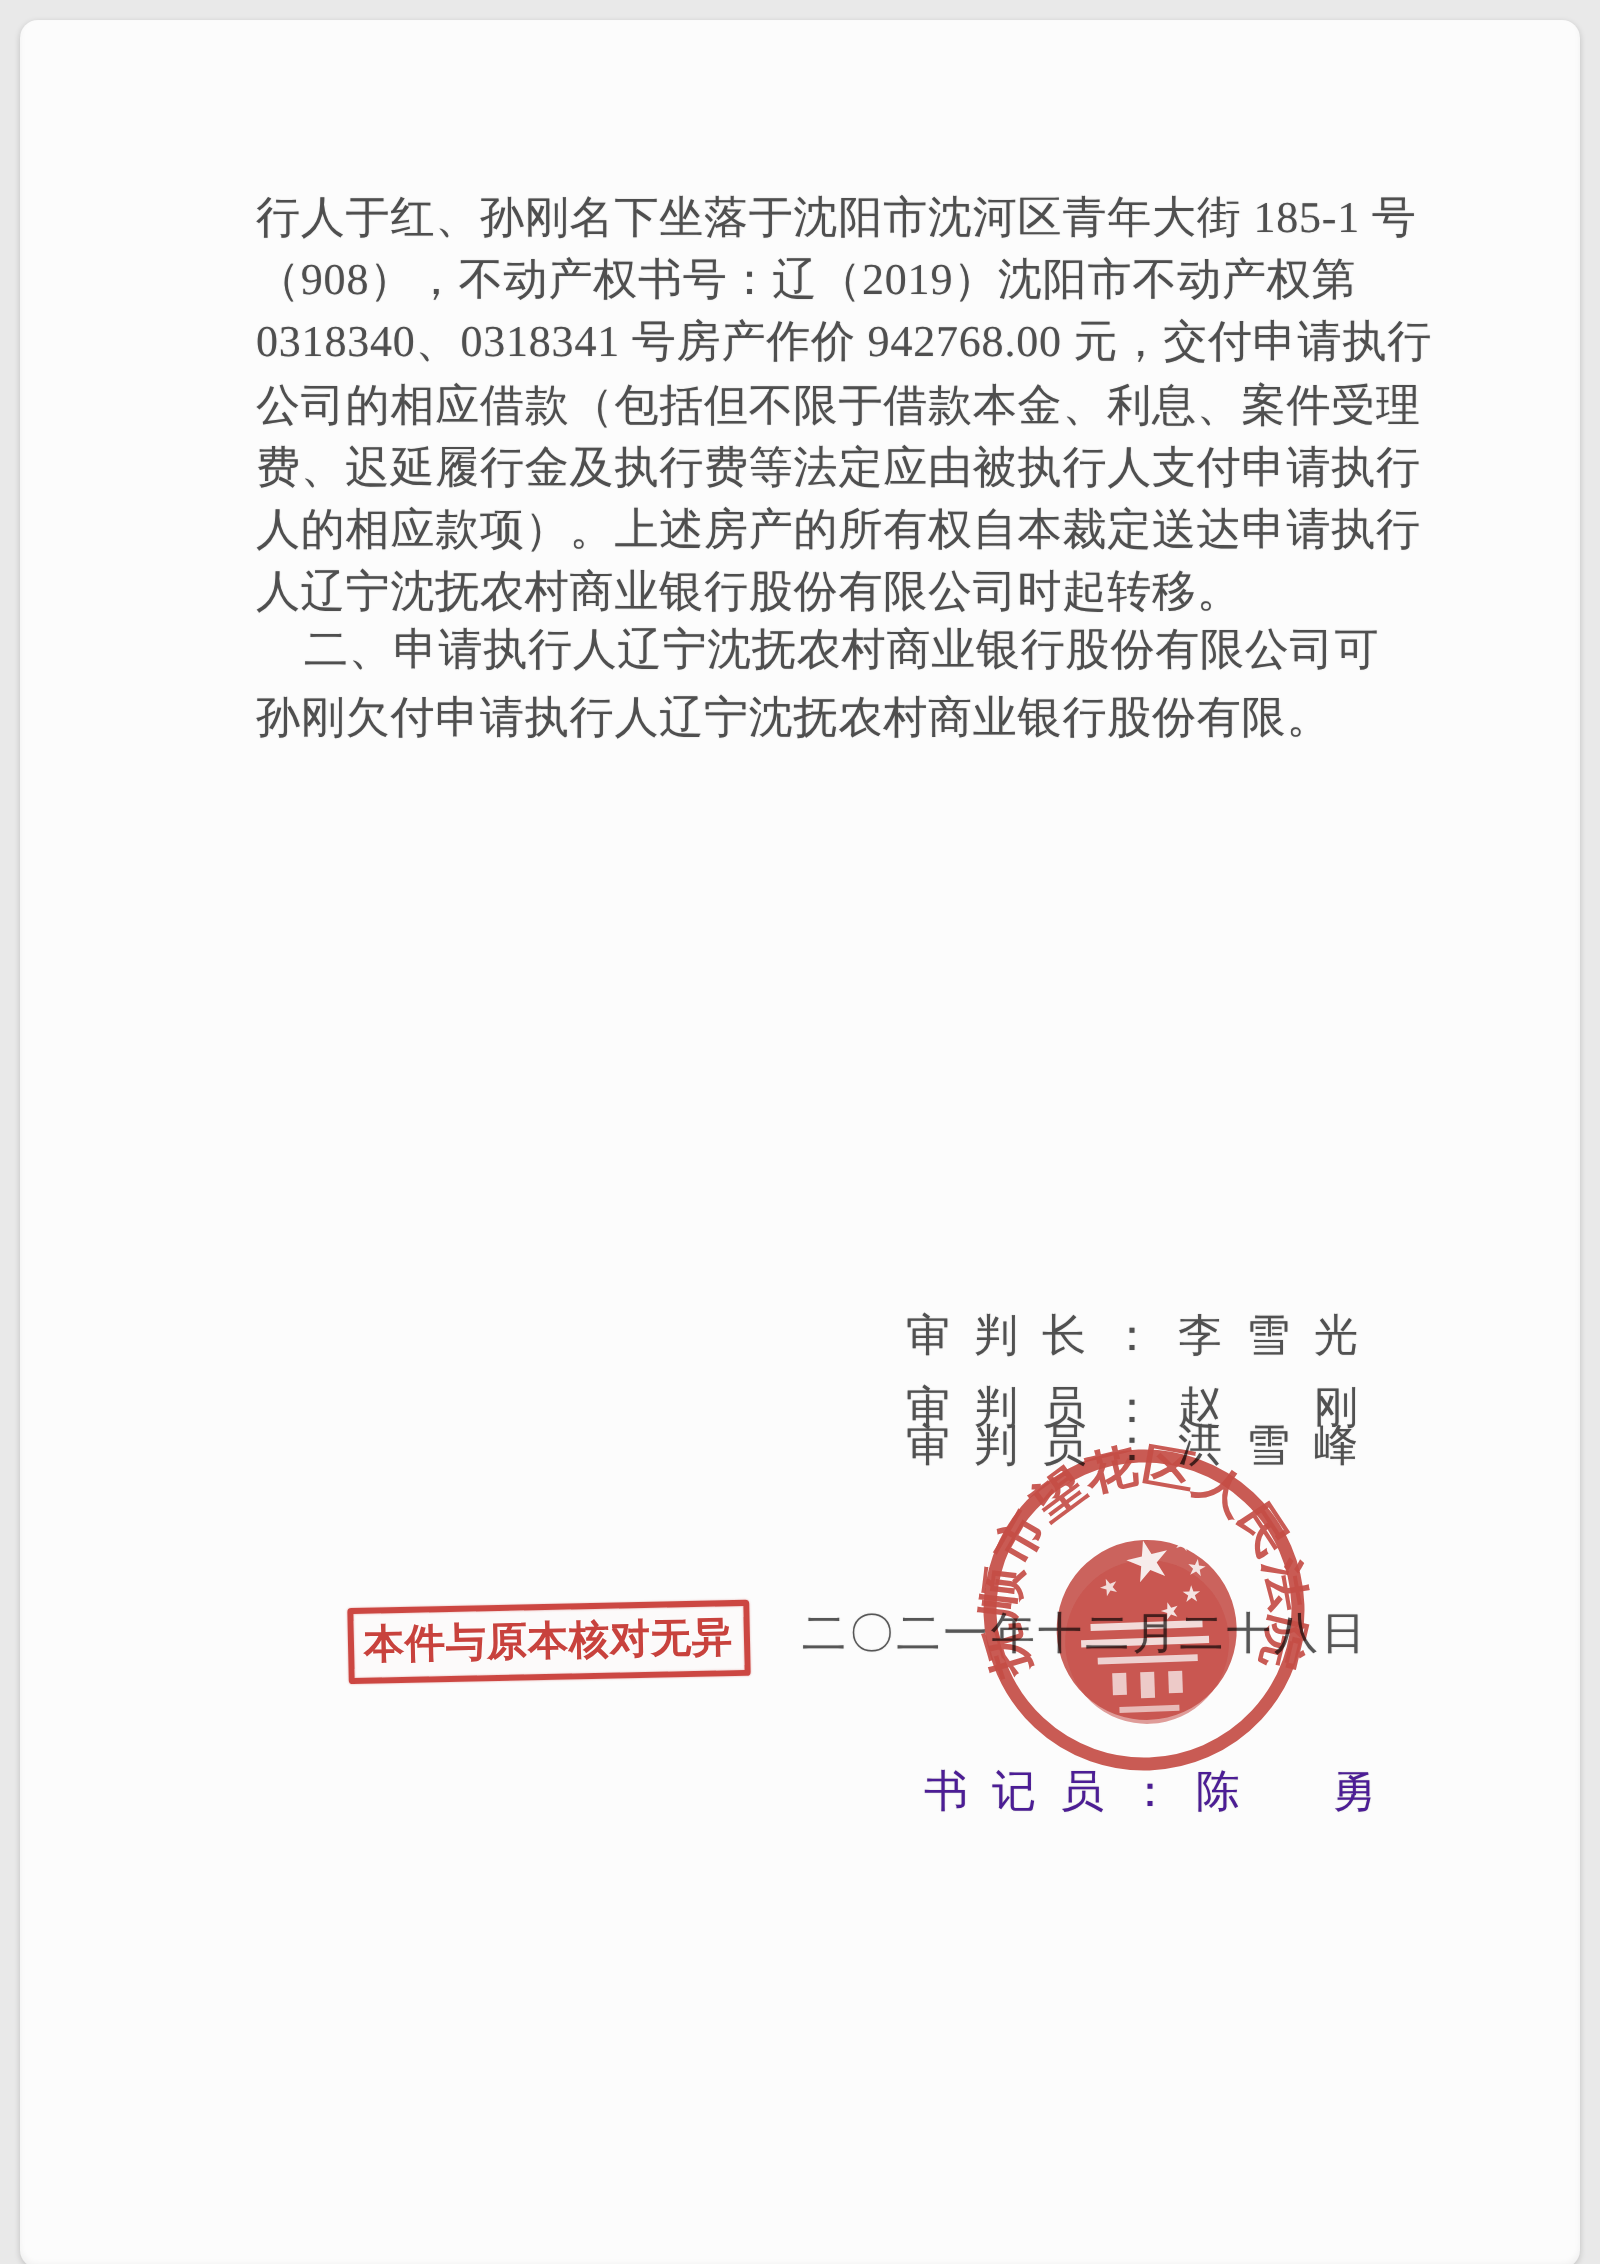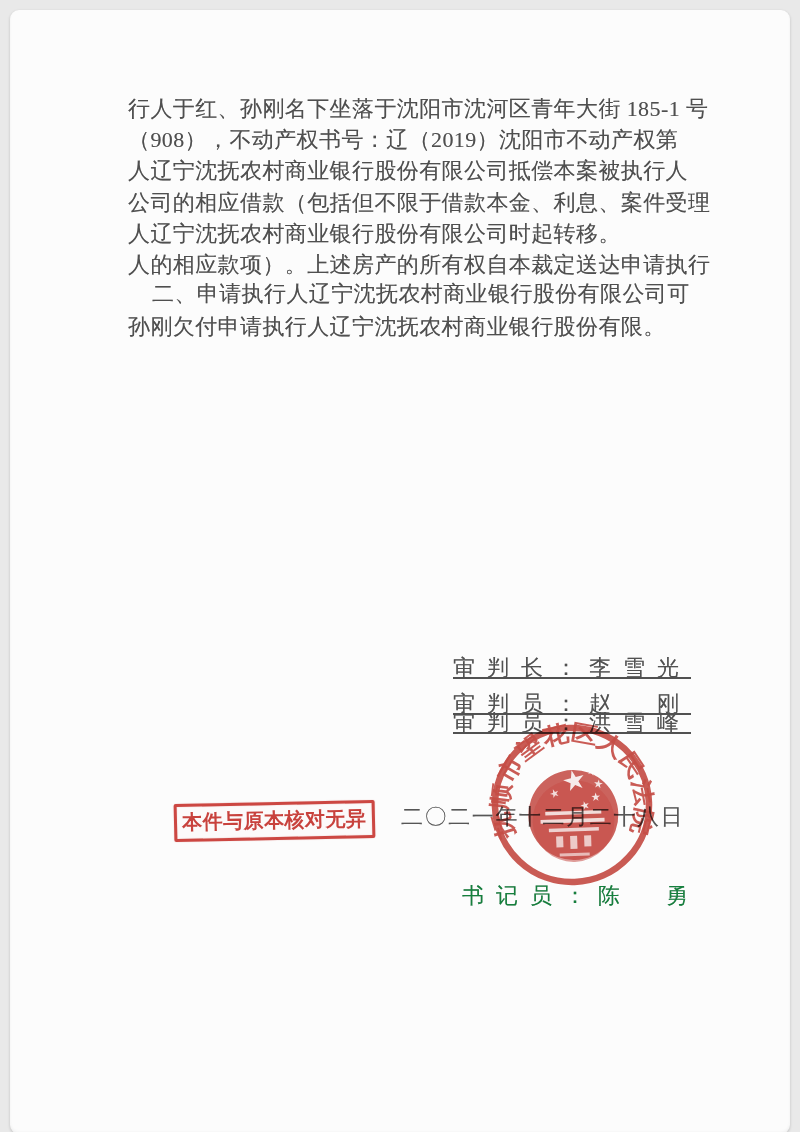--- a/index.html
+++ b/index.html
@@ -21,33 +21,32 @@
     color:#4f4f4f;white-space:nowrap;
     text-shadow:0 0 .6px rgba(90,90,90,.45);
   }
   .bline{height:31.2px;}
   .bline.indent{padding-left:24px;font-family:Liberation Mono, monospace;}
   
   .sig-row{
     position:absolute;left:443px;height:24px;line-height:24px;
     font-size:22px;letter-spacing:12px;color:#515151;white-space:nowrap;
     text-shadow:0 0 .6px rgba(90,90,90,.45);
-    text-decoration:underline;
   }
   .sig-row.r1{top:646px;}
   .sig-row.r2{top:701px;}
   .sig-row.r3{top:682px;}
   .date-row{
     position:absolute;left:391px;top:795px;height:24px;line-height:24px;
     font-size:22px;letter-spacing:1.6px;color:#565656;white-space:nowrap;
     text-shadow:0 0 .6px rgba(90,90,90,.45);
   }
   .clerk-row{
     position:absolute;left:452px;top:874px;height:24px;line-height:24px;
-    font-size:22px;letter-spacing:12px;color:#15803d;white-space:nowrap;
+    font-size:22px;letter-spacing:12px;color:#4c1d95;white-space:nowrap;
     text-shadow:0 0 .6px rgba(90,90,90,.45);
   }
   
   .stamp{
     position:absolute;left:164px;top:792px;
     border:3px solid #cc4742;border-radius:2px;
     padding:2px 5px 3px 5px;
     font-size:20px;font-weight:bold;letter-spacing:.5px;
     color:#c8423d;white-space:nowrap;
     transform:rotate(-1.2deg);
@@ -67,24 +66,25 @@
   }
 </style>
 </head>
 <body>
 
 <div class="page">
 
   <div class="body-text">
     <div class="bline">行人于红、孙刚名下坐落于沈阳市沈河区青年大街 185-1 号</div>
     <div class="bline">（908），不动产权书号：辽（2019）沈阳市不动产权第</div>
-    <div class="bline">人辽宁沈抚农村商业银行股份有限公司抵偿本案被执行人</div>
+    <div class="bline">0318340、0318341 号房产作价 942768.00 元，交付申请执行</div>
     <div class="bline">公司的相应借款（包括但不限于借款本金、利息、案件受理</div>
+    <div class="bline">费、迟延履行金及执行费等法定应由被执行人支付申请执行</div>
+    <div class="bline">人的相应款项）。上述房产的所有权自本裁定送达申请执行</div>
     <div class="bline">人辽宁沈抚农村商业银行股份有限公司时起转移。</div>
-    <div class="bline">人的相应款项）。上述房产的所有权自本裁定送达申请执行</div>
     <div class="bline indent">二、申请执行人辽宁沈抚农村商业银行股份有限公司可</div>
     <div class="bline">孙刚欠付申请执行人辽宁沈抚农村商业银行股份有限。</div>
   </div>
 
   <div class="sig-row r1">审判长：李雪光</div>
   <div class="sig-row r2">审判员：洪雪峰</div>
   <div class="sig-row r3">审判员：赵　刚</div>
 
   <div class="date-row">二〇二一年十二月二十八日</div>
 

